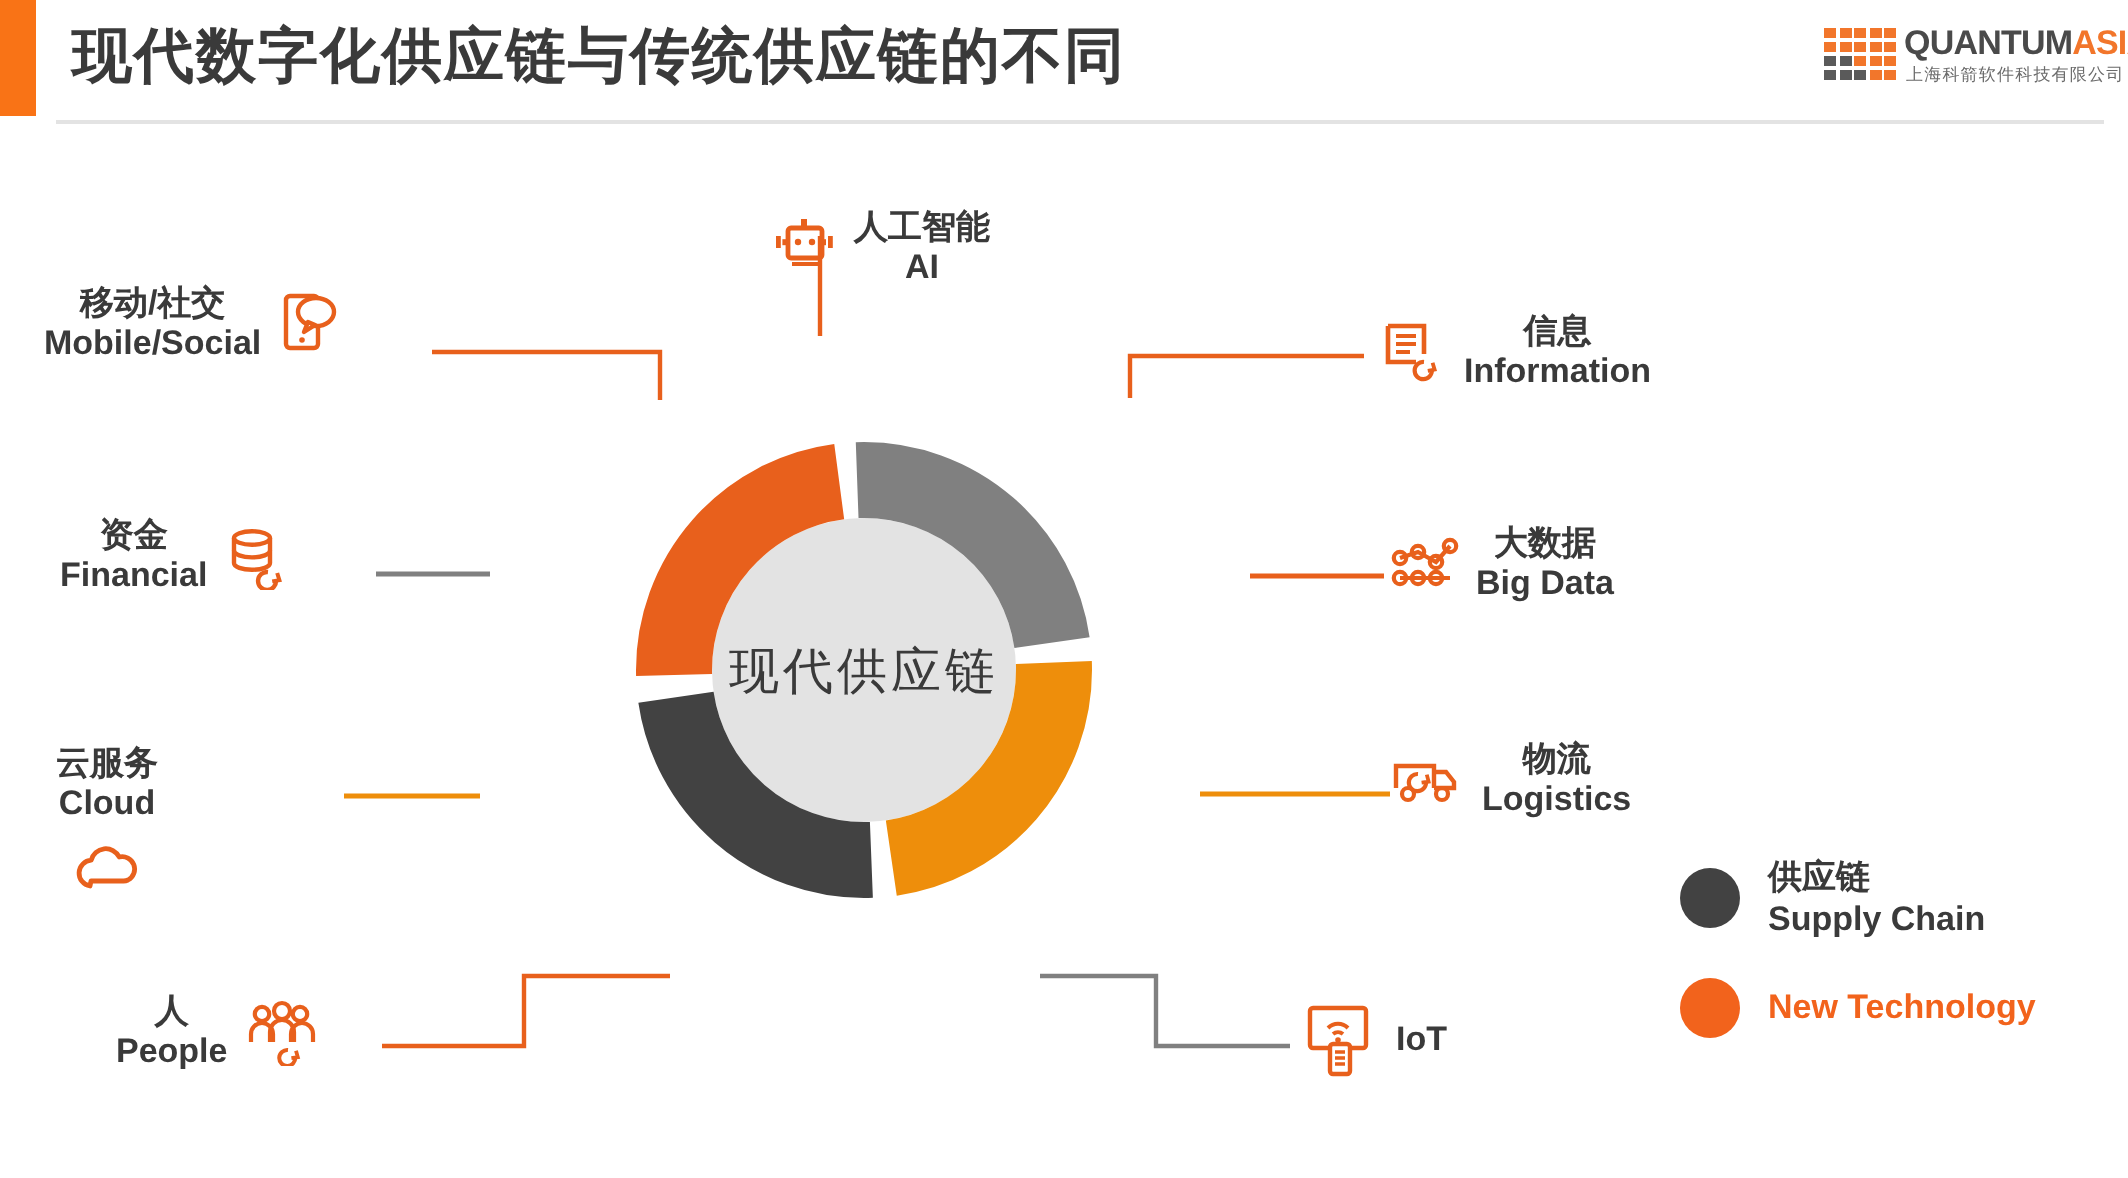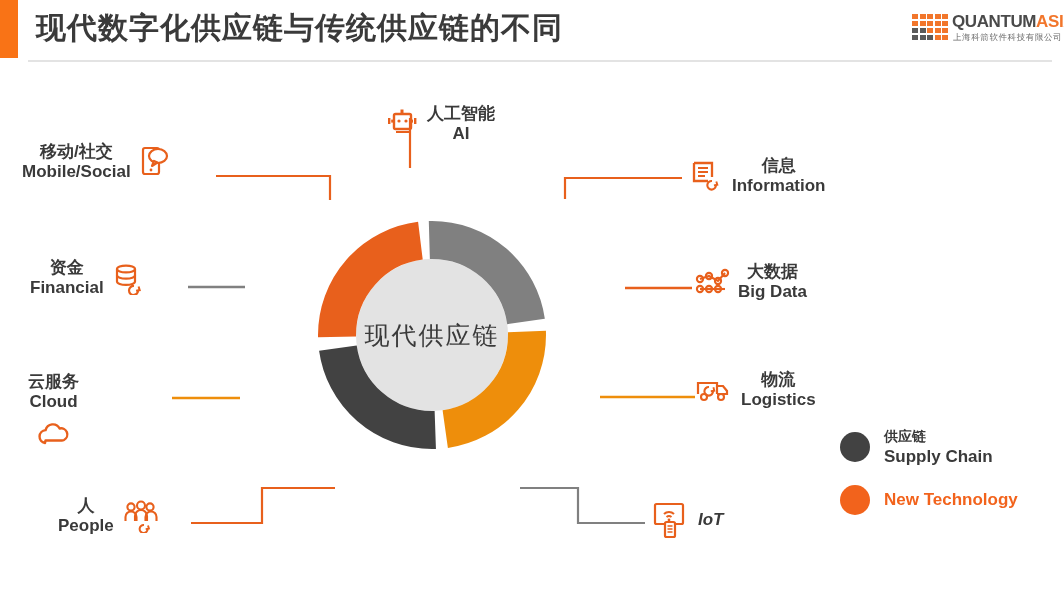--- a/index.html
+++ b/index.html
@@ -49,21 +49,21 @@
   .node.right .node-text{text-align:left;}
   .node.left .node-text{text-align:right;}
   .node.left .node-cn,.node.left .node-en{text-align:center;}
   .node.right .node-cn,.node.right .node-en{text-align:center;}
   .icon{flex:0 0 auto;display:block;}
   
   #legend{position:absolute;left:840px;top:428px;width:220px;}
   .legend-row{display:flex;align-items:center;gap:14px;margin-bottom:18px;}
   .legend-dot{width:30px;height:30px;border-radius:50%;flex:0 0 auto;}
   .legend-text{line-height:1.25;white-space:nowrap;}
-  .legend-cn{font-size:14px;font-weight:bold;display:block;}
+  .legend-cn{font-size:17px;font-weight:bold;display:block;}
   .legend-en{font-size:17px;font-weight:bold;display:block;}
   .lg-dark .legend-cn,.lg-dark .legend-en{color:#3A3A3A;}
   .lg-orange .legend-cn,.lg-orange .legend-en{color:#F2631C;}
 </style>
 </head>
 <body>
 
 <div id="header">
   <div id="accent-bar"></div>
   <div id="page-title">现代数字化供应链与传统供应链的不同</div>
@@ -250,21 +250,21 @@
     <circle cx="26" cy="23" r="3" fill="none" stroke="#E8601C" stroke-width="2.1"></circle>
     <path d="M14 13 a4.3 4.3 0 1 0 4 4" fill="none" stroke="#E8601C" stroke-width="2.1"></path>
     <path d="M18.4 13.3 l0.9 3.5 l-3.5 0.5" fill="none" stroke="#E8601C" stroke-width="1.9"></path>
   </svg>
   <span class="node-text">
     <span class="node-cn">物流</span>
     <span class="node-en">Logistics</span>
   </span>
 </div>
 
-<div class="node right" style="left:652px;top:500px;font-style:italic;">
+<div class="node right" style="left:652px;top:500px;">
   <svg class="icon" width="38" height="40" viewBox="0 0 38 40">
     <rect x="3" y="4" width="28" height="20" rx="1.5" fill="none" stroke="#E8601C" stroke-width="2.2"></rect>
     <path d="M12 14 a7 7 0 0 1 10 0" fill="none" stroke="#E8601C" stroke-width="2"></path>
     <path d="M14.5 17 a4 4 0 0 1 5 0" fill="none" stroke="#E8601C" stroke-width="2"></path>
     <circle cx="17" cy="20" r="1.4" fill="#E8601C"></circle>
     <rect x="13" y="22" width="10" height="15" rx="1.5" fill="#fff" stroke="#E8601C" stroke-width="2.2"></rect>
     <path d="M15.5 26 h5 M15.5 29 h5 M15.5 32 h5" stroke="#E8601C" stroke-width="1.7"></path>
   </svg>
   <span class="node-text">
     <span class="node-en">IoT</span>

